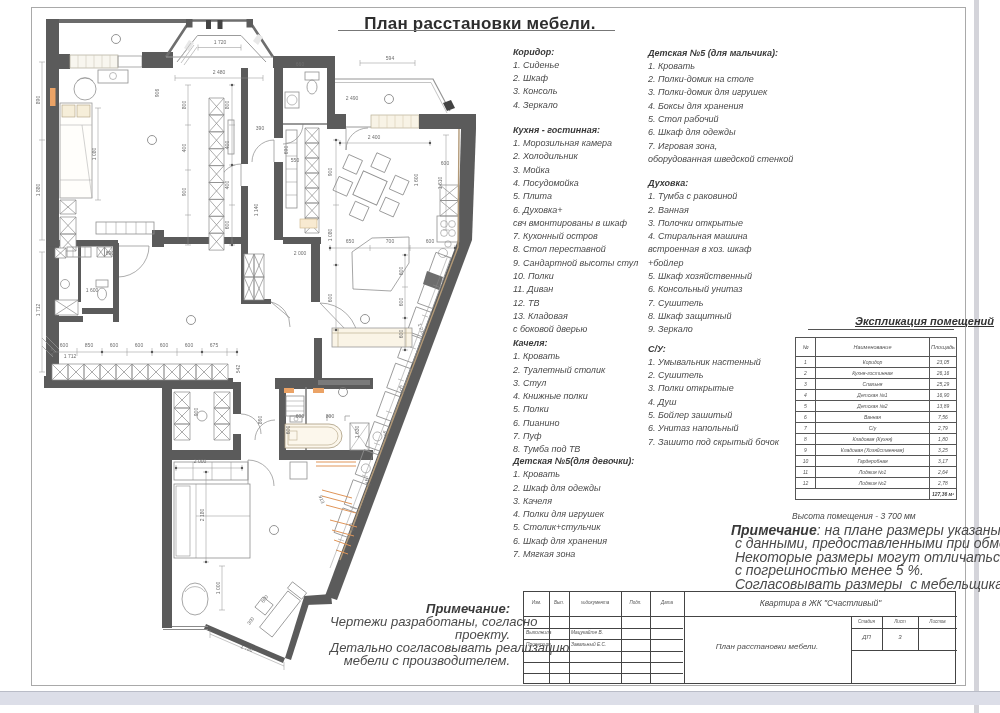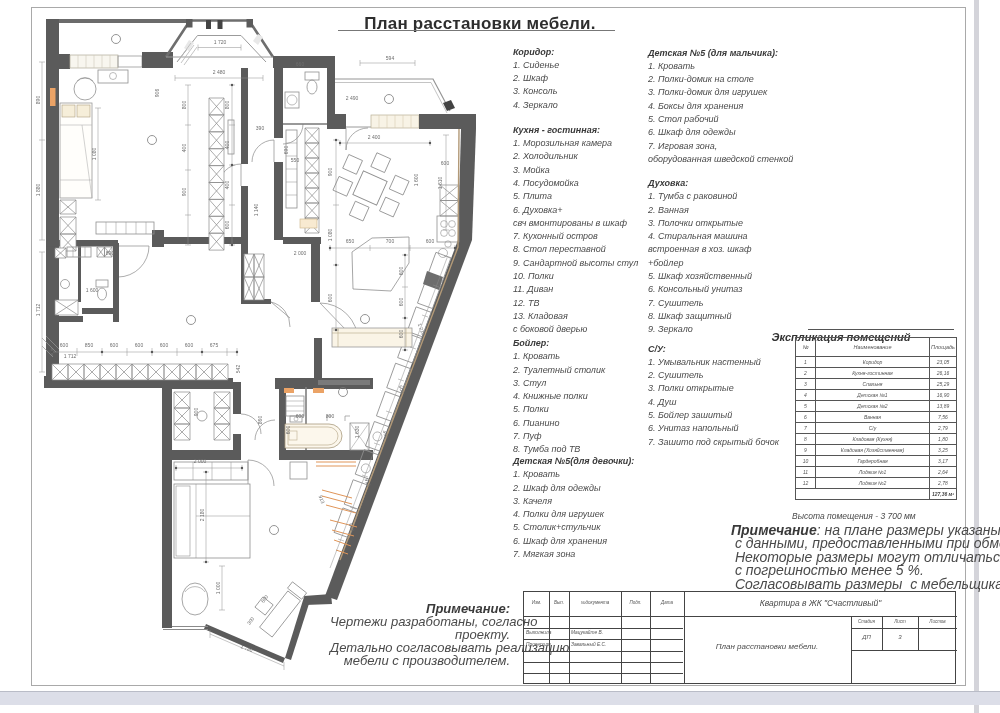--- a/index.html
+++ b/index.html
@@ -1,20 +1,20 @@
 <!DOCTYPE html>
 <html><head>
 <meta charset="utf-8">
 <style>
   html,body{margin:0;padding:0;}
   body{width:1000px;height:713px;position:relative;background:#ffffff;overflow:hidden;
        font-family:"Liberation Sans", sans-serif;}
   .abs{position:absolute;}
   .it{font-style:italic;color:#4a4a4a;}
-  .hd{font-style:italic;font-weight:bold;color:#3a3a3a;margin-top:16px;}
+  .hd{font-style:italic;font-weight:bold;color:#3a3a3a;}
   .list{font-size:9px;line-height:13.3px;white-space:pre;}
 </style>
 </head>
 <body>
 
 <div class="abs" style="left:31px;top:7px;width:933px;height:677px;border:1px solid #a9a9a9;"></div>
 
 <div class="abs" style="left:974px;top:0px;width:5px;height:713px;background:#d4d4da;"></div>
 
 <div class="abs" style="left:0px;top:691px;width:1000px;height:13px;background:#dcdee8;border-top:1px solid #b9bcc7;"></div>
@@ -41,21 +41,21 @@
 7. Кухонный остров
 8. Стол переставной
 9. Сандартной высоты стул
 10. Полки
 11. Диван
 12. ТВ
 13. Кладовая
 с боковой дверью
 </div>
 
-<div class="abs list it" style="left:513px;top:337px;"><span class="hd">Бойлер:</span>
+<div class="abs list it" style="left:513px;top:337px;"><span class="hd">Качеля:</span>
 1. Кровать
 2. Туалетный столик
 3. Стул
 4. Книжные полки
 5. Полки
 6. Пианино
 7. Пуф
 8. Тумба под ТВ
 </div>
 
@@ -97,21 +97,21 @@
 <div class="abs list it" style="left:648px;top:342.5px;"><span class="hd">С/У:</span>
 1. Умывальник настенный
 2. Сушитель
 3. Полки открытые
 4. Душ
 5. Бойлер зашитый
 6. Унитаз напольный
 7. Зашито под скрытый бочок
 </div>
 
-<div class="abs hd" style="left:756px;top:315px;width:170px;text-align:center;font-size:11px;color:#333;">Экспликация помещений</div>
+<div class="abs hd" style="left:824px;top:315px;width:170px;text-align:right;font-size:11px;color:#333;text-decoration:underline;">Экспликация помещений</div>
 <div class="abs" style="left:808px;top:329px;width:146px;height:1px;background:#555;"></div>
 
 <div class="abs" style="left:795px;top:337px;">
 <table style="border-collapse:collapse;table-layout:fixed;font-family:'Liberation Sans',sans-serif;">
 <colgroup>
         <col style="width:20px">
         <col style="width:114px">
         <col style="width:25px">
       </colgroup>
 <tbody>

